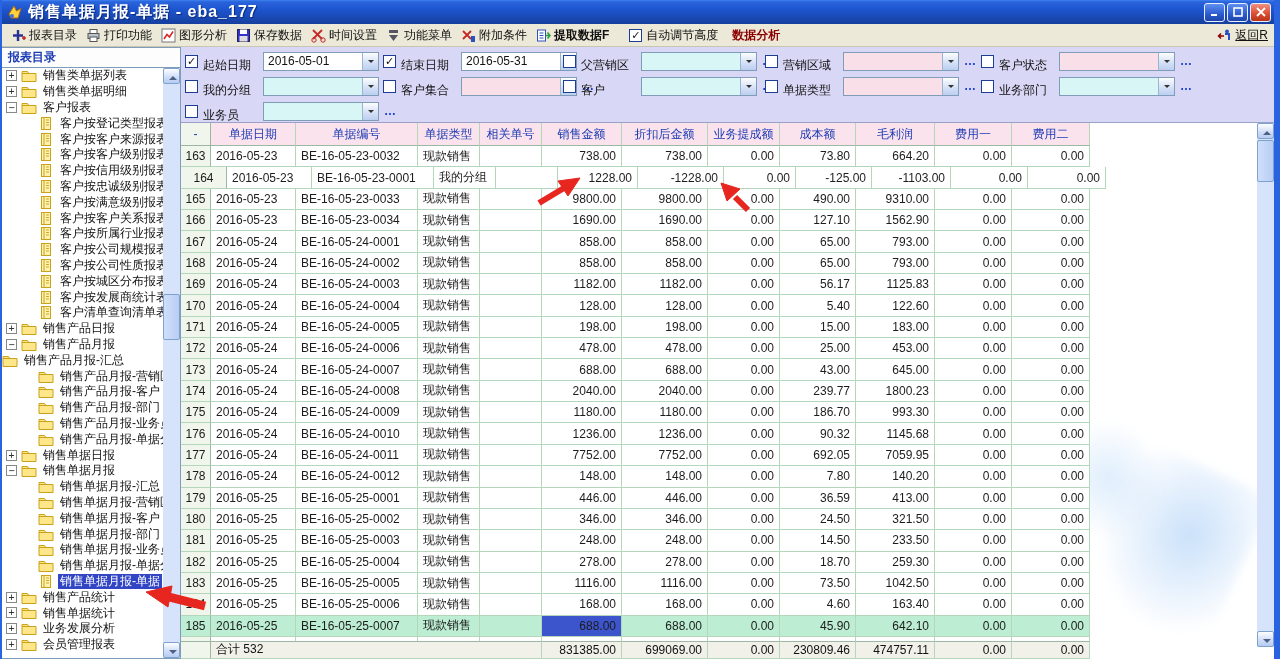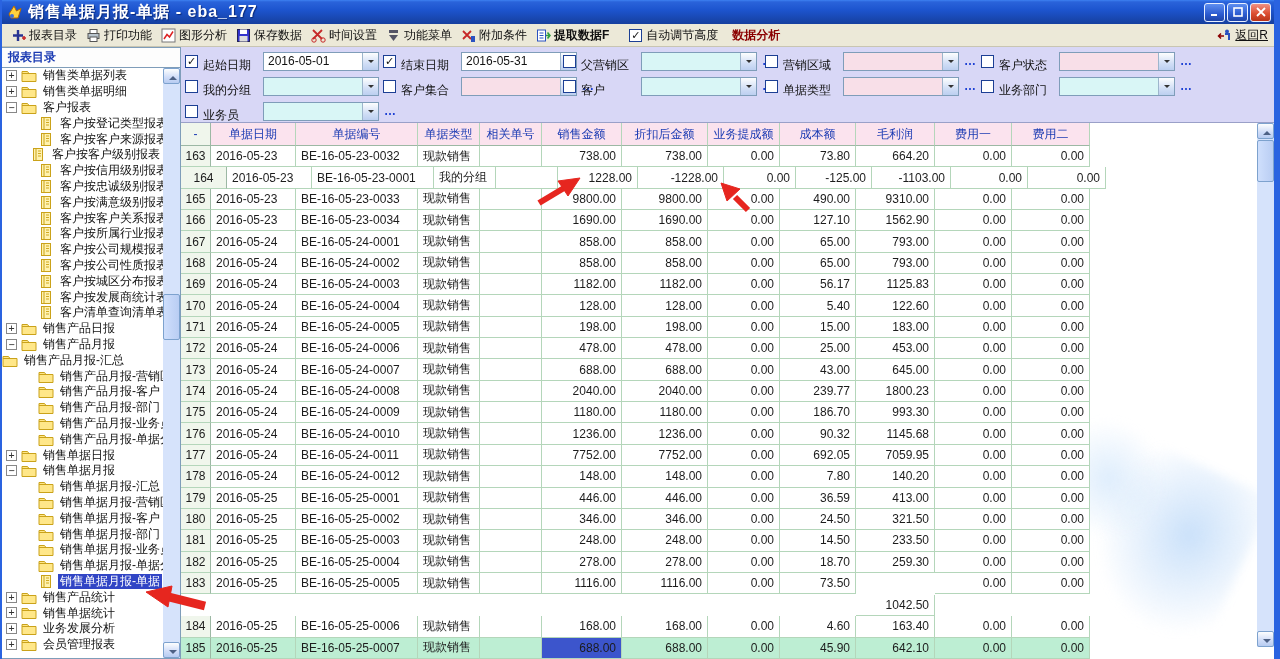--- a/index.html
+++ b/index.html
@@ -266,21 +266,21 @@
           <div class="tree-row" style="padding-left: 36px;">
             <span class="tree-ico">
               <svg viewBox="0 0 16 13">
                 <rect x="3.5" y="0.5" width="9" height="12" fill="#fff2ae" stroke="#caa21a"></rect>
                 <path d="M6 0.5v12" stroke="#caa21a"></path>
                 <path d="M8 3h3M8 5.5h3M8 8h3" stroke="#d0a820"></path>
               </svg>
             </span>
             <span class="tree-label">客户按客户来源报表</span>
           </div>
-          <div class="tree-row" style="padding-left: 28px;">
+          <div class="tree-row" style="padding-left: 36px;">
             <span class="tree-ico">
               <svg viewBox="0 0 16 13">
                 <rect x="3.5" y="0.5" width="9" height="12" fill="#fff2ae" stroke="#caa21a"></rect>
                 <path d="M6 0.5v12" stroke="#caa21a"></path>
                 <path d="M8 3h3M8 5.5h3M8 8h3" stroke="#d0a820"></path>
               </svg>
             </span>
             <span class="tree-label">客户按客户级别报表</span>
           </div>
           <div class="tree-row" style="padding-left: 36px;">
@@ -995,21 +995,21 @@
             <div class="trow tdata">
               <div class="tcell num" style="width: 30px;">183</div>
               <div class="tcell a-left" style="width: 85px;">2016-05-25</div>
               <div class="tcell a-left" style="width: 122px;">BE-16-05-25-0005</div>
               <div class="tcell a-left" style="width: 62px;">现款销售</div>
               <div class="tcell a-left" style="width: 62px;"></div>
               <div class="tcell a-right" style="width: 80px;">1116.00</div>
               <div class="tcell a-right" style="width: 86px;">1116.00</div>
               <div class="tcell a-right" style="width: 72px;">0.00</div>
               <div class="tcell a-right" style="width: 76px;">73.50</div>
-              <div class="tcell a-right" style="width: 79px; margin-top: 22px;">1042.50</div>
+              <div class="tcell a-right" style="width: 79px;">1042.50</div>
               <div class="tcell a-right" style="width: 77px;">0.00</div>
               <div class="tcell a-right" style="width: 78px;">0.00</div>
             </div>
             <div class="trow tdata">
               <div class="tcell num" style="width: 30px;">184</div>
               <div class="tcell a-left" style="width: 85px;">2016-05-25</div>
               <div class="tcell a-left" style="width: 122px;">BE-16-05-25-0006</div>
               <div class="tcell a-left" style="width: 62px;">现款销售</div>
               <div class="tcell a-left" style="width: 62px;"></div>
               <div class="tcell a-right" style="width: 80px;">168.00</div>

